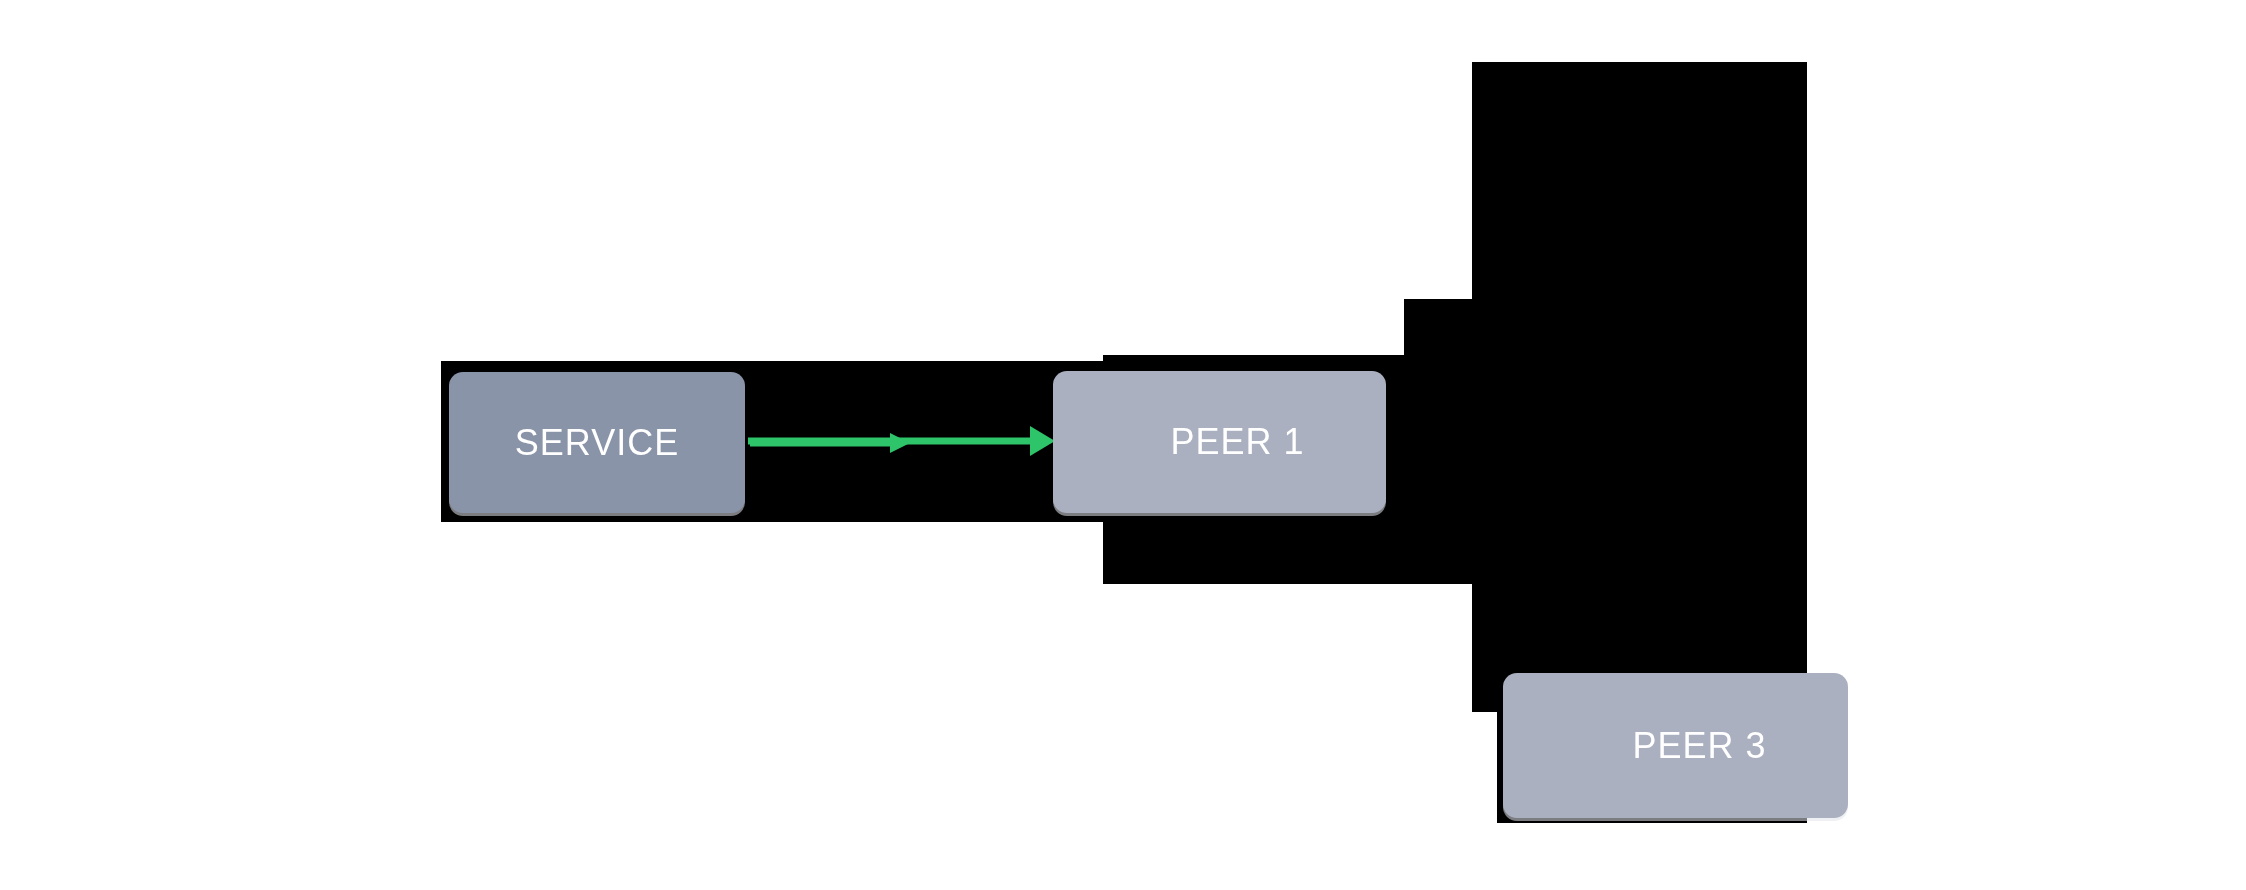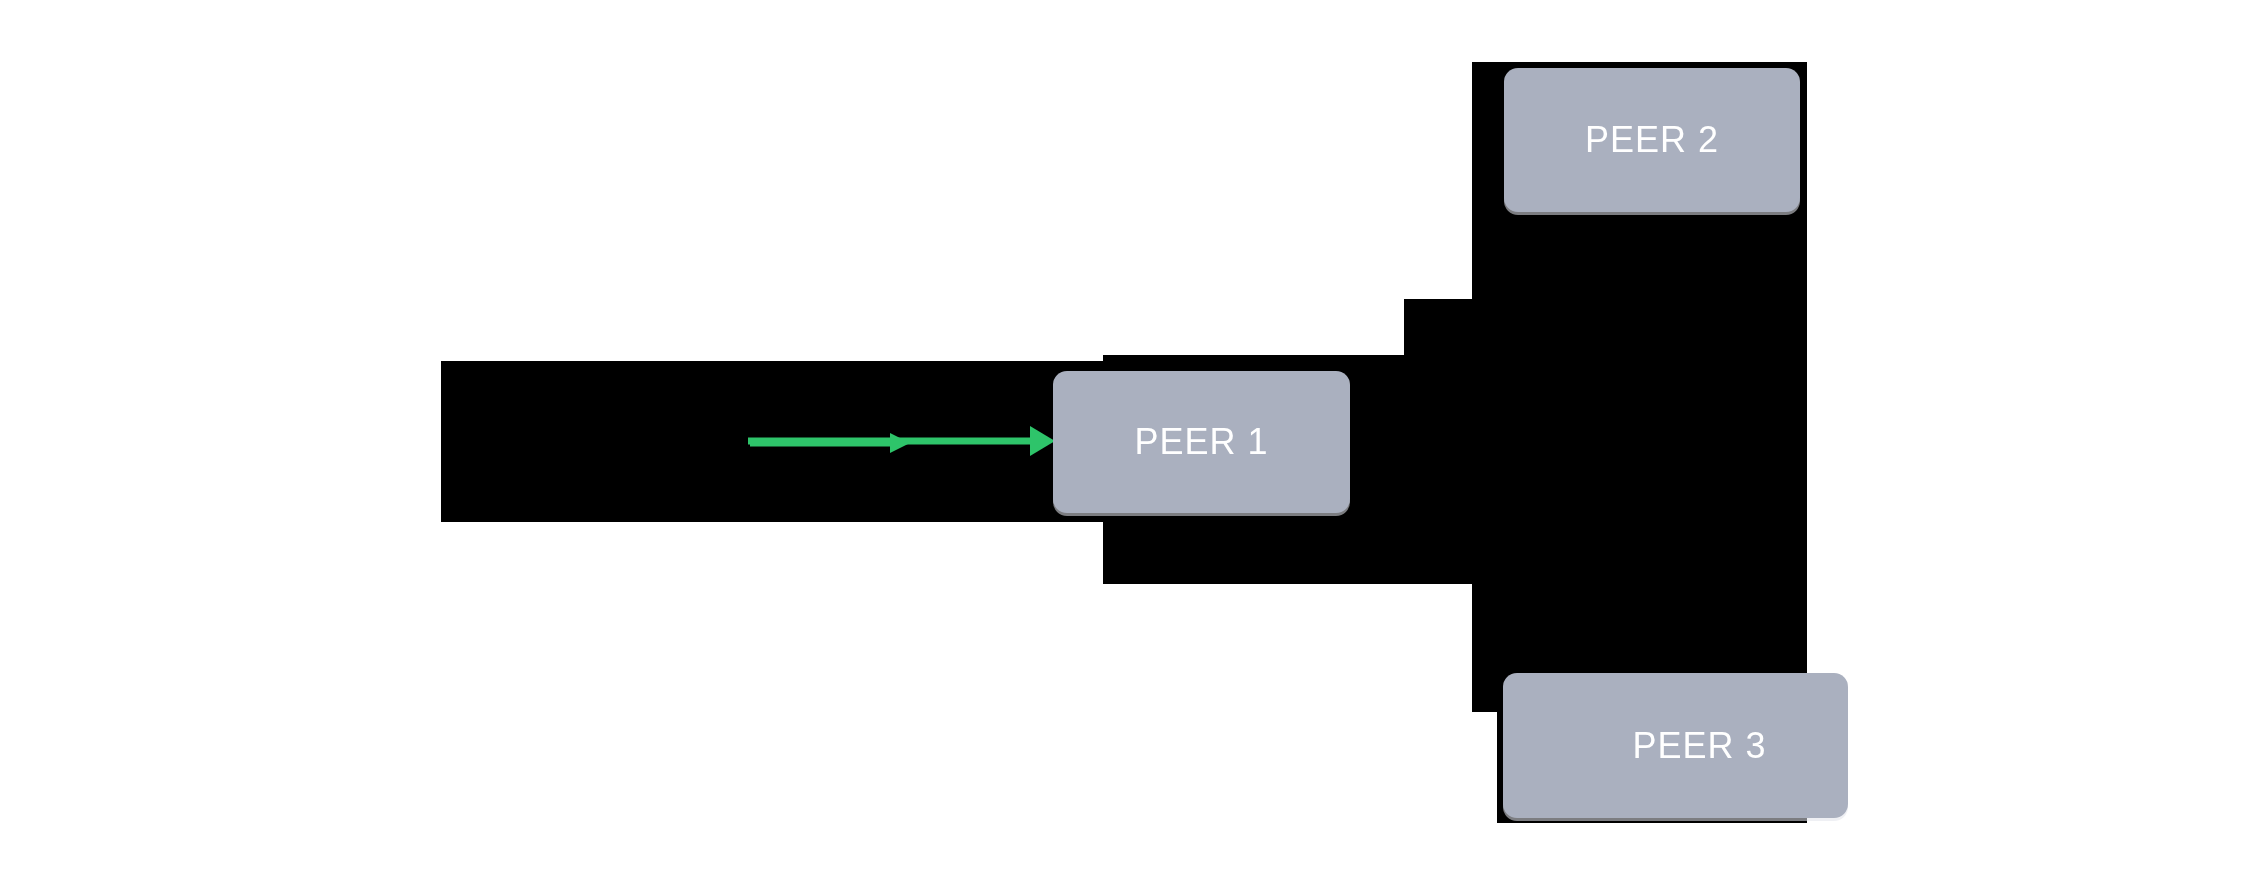--- a/index.html
+++ b/index.html
@@ -46,21 +46,21 @@
     align-items: center;
     justify-content: center;
     border-radius: 14px;
     background: var(--peer-fill);
     color: var(--node-text);
     font-size: 36px;
     letter-spacing: 1px;
     box-shadow: 0 3px 0 var(--node-edge-highlight);
   }
   .node-service { left: 449px;  top: 372px; width: 296px; height: 141px; background: var(--service-fill); }
-  .node-peer1   { left: 1053px; top: 371px; width: 297px; height: 142px; }
+  .node-peer1   { left: 1053px; top: 371px; width: 297px; height: 142px; padding-left: 36px; }
   .node-peer2   { left: 1504px; top: 68px;  width: 296px; height: 144px; }
   .node-peer3   { left: 1503px; top: 673px; width: 297px; height: 145px; padding-left: 48px; }
   .node-label {
     display: block;
     white-space: nowrap;
   }
 </style>
 </head>
 <body>
 
@@ -74,26 +74,26 @@
 
   <svg class="arrow-layer" viewBox="0 0 2246 890">
     <g>
       <line x1="750" y1="443" x2="896" y2="443" style="stroke: var(--arrow-green); stroke-width: 7;"></line>
       <polygon points="890,433 910,443 890,453" style="fill: var(--arrow-green);"></polygon>
       <line x1="748" y1="441" x2="1036" y2="441" style="stroke: var(--arrow-green); stroke-width: 7;"></line>
       <polygon points="1030,426 1055,441 1030,456" style="fill: var(--arrow-green);"></polygon>
     </g>
   </svg>
 
+  <div class="node node-service">
+    <span class="node-label">SERVICE</span>
+  </div>
 
   <div class="node node-peer1">
     <span class="node-label">PEER 1</span>
   </div>
 
-  <div class="node node-peer2">
-    <span class="node-label">PEER 2</span>
-  </div>
 
   <div class="node node-peer3">
     <span class="node-label">PEER 3</span>
   </div>
 
 </div>
 
 </body></html>

